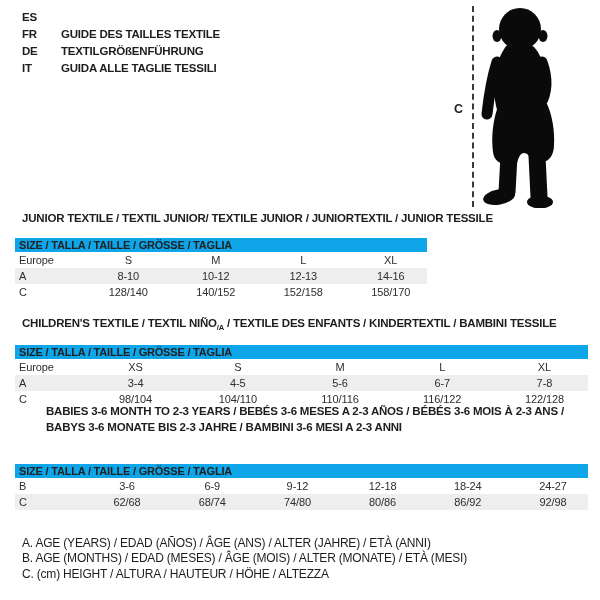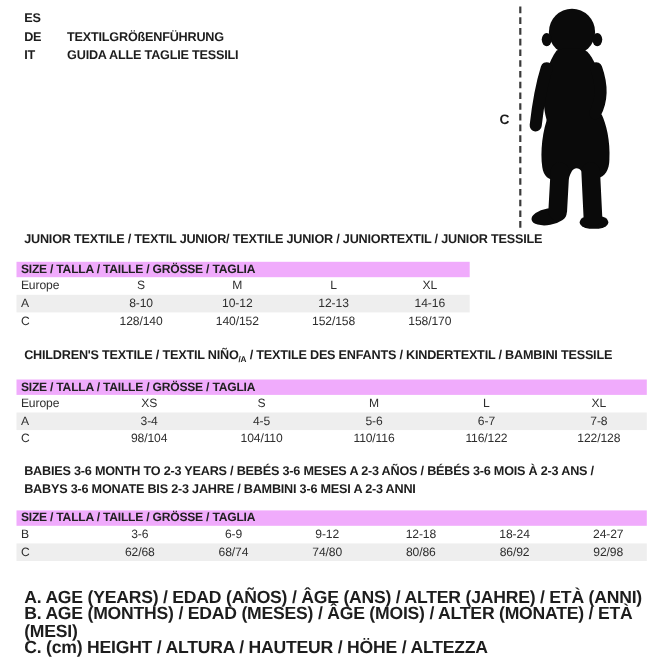--- a/index.html
+++ b/index.html
@@ -17,46 +17,50 @@
   
   .figure-line { position:absolute; left:472px; top:6px; height:201px; width:0; border-left:2px dashed #3a3a3a; }
   .figure-c { position:absolute; left:454px; top:102px; font-weight:700; font-size:12.5px; }
   .figure-svg { position:absolute; left:479px; top:6px; }
 
   
   .sec-title { position:absolute; left:22px; font-weight:700; font-size:11.5px; letter-spacing:-0.2px; white-space:nowrap; }
   .sub { font-size:7.5px; vertical-align:sub; }
   #junior-title   { top:212px; }
   #children-title { top:317px; }
-  #babies-title   { top:422px; line-height:15.5px; }
+  #babies-title   { top:404px; line-height:15.5px;margin-left:24px; }
 
   
   .table { position:absolute; left:15px; }
   #junior-table   { top:238px; width:412px; }
   #children-table { top:345px; width:573px; }
   #babies-table   { top:464px; width:573px; }
   .thead {
-    height:14px; background:#f0abfc; display:flex; align-items:center;
+    height:14px; background:#0ea5e9; display:flex; align-items:center;
     padding-left:4px; font-size:11px; font-weight:700; color:#212121;
     letter-spacing:-0.2px;
   }
   .trow { height:16px; display:flex; align-items:center; font-size:11px; color:#2e2e2e; letter-spacing:-0.1px;gap:15px; }
   .trow.alt { background:#eeeeee; }
   .tlabel { width:58px; padding-left:4px; }
   .tcell { flex:1; text-align:center; }
 
   
-  .notes { position:absolute; left:22px; top:536px; font-weight:700; font-size:16px; line-height:15.3px; letter-spacing:-0.2px; }
+  .notes { position:absolute; left:22px; top:536px; font-weight:400; font-size:12px; line-height:15.3px; letter-spacing:-0.2px; }
 </style>
 </head>
 <body>
 
 <div class="langs">
   <div class="lang-row">
     <span class="lang-code">ES</span>
+  </div>
+  <div class="lang-row">
+    <span class="lang-code">FR</span>
+    <span>GUIDE DES TAILLES TEXTILE</span>
   </div>
   <div class="lang-row">
     <span class="lang-code">DE</span>
     <span>TEXTILGRÖßENFÜHRUNG</span>
   </div>
   <div class="lang-row">
     <span class="lang-code">IT</span>
     <span>GUIDA ALLE TAGLIE TESSILI</span>
   </div>
 </div>

